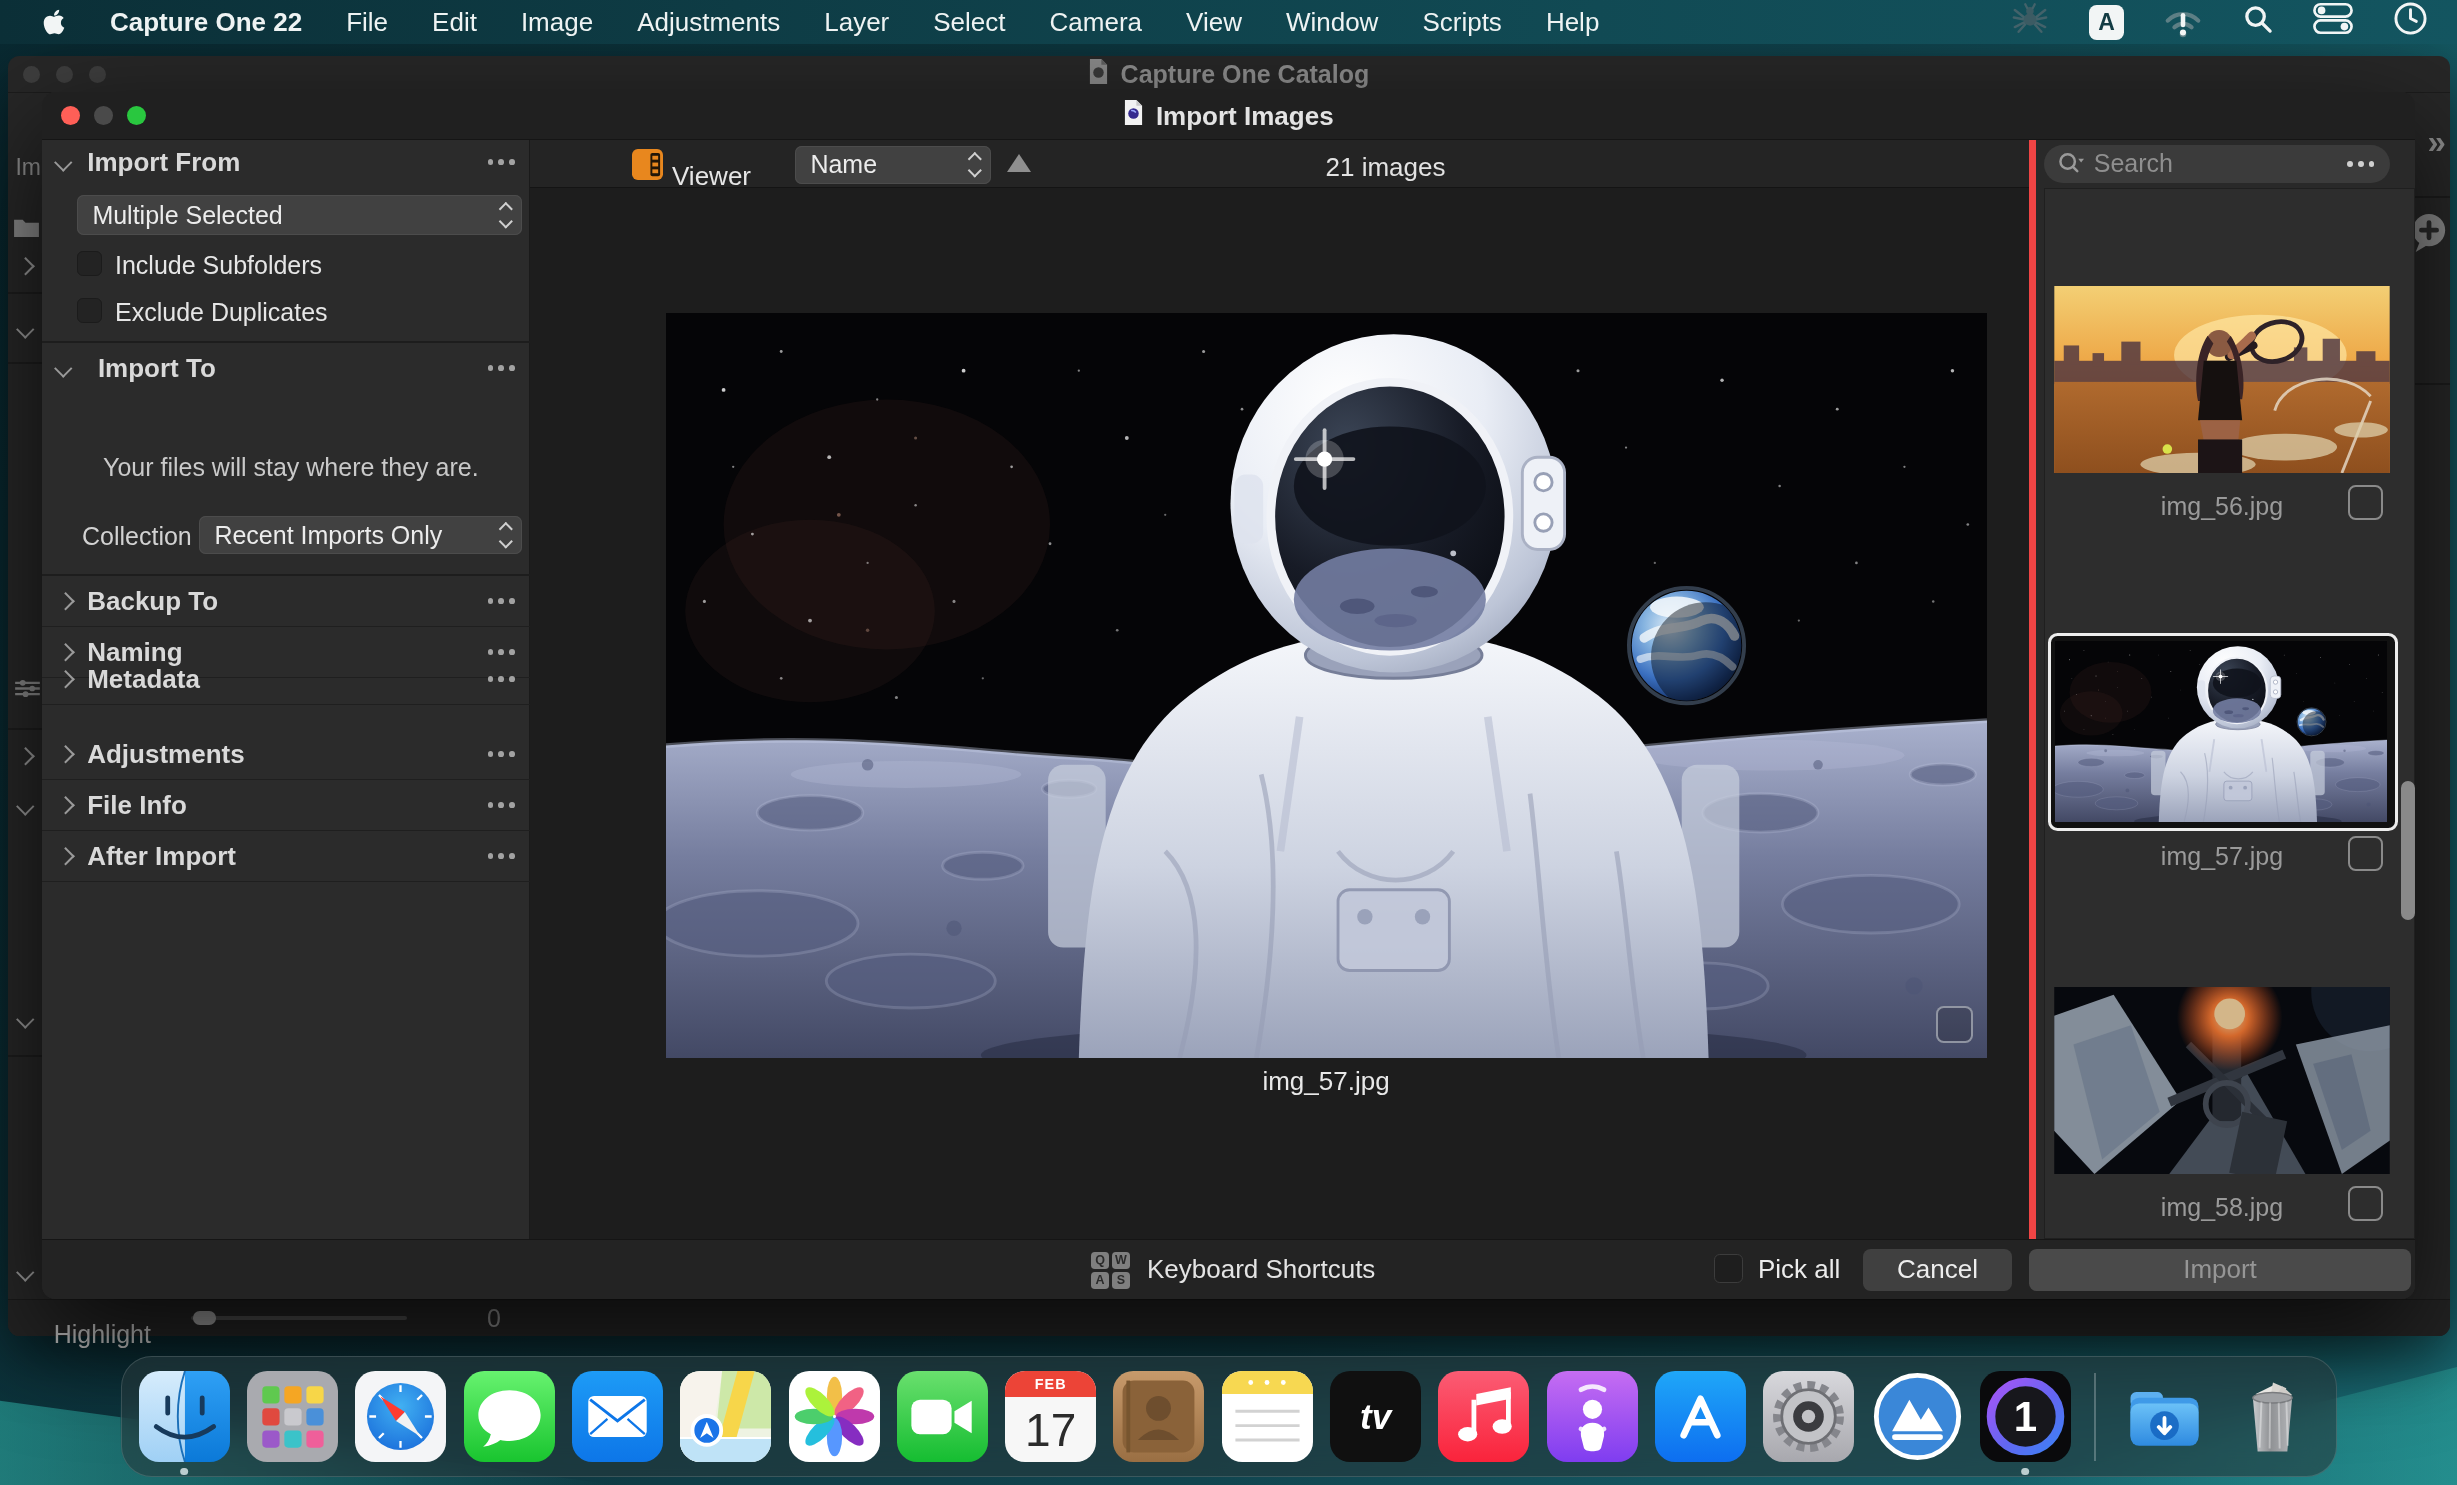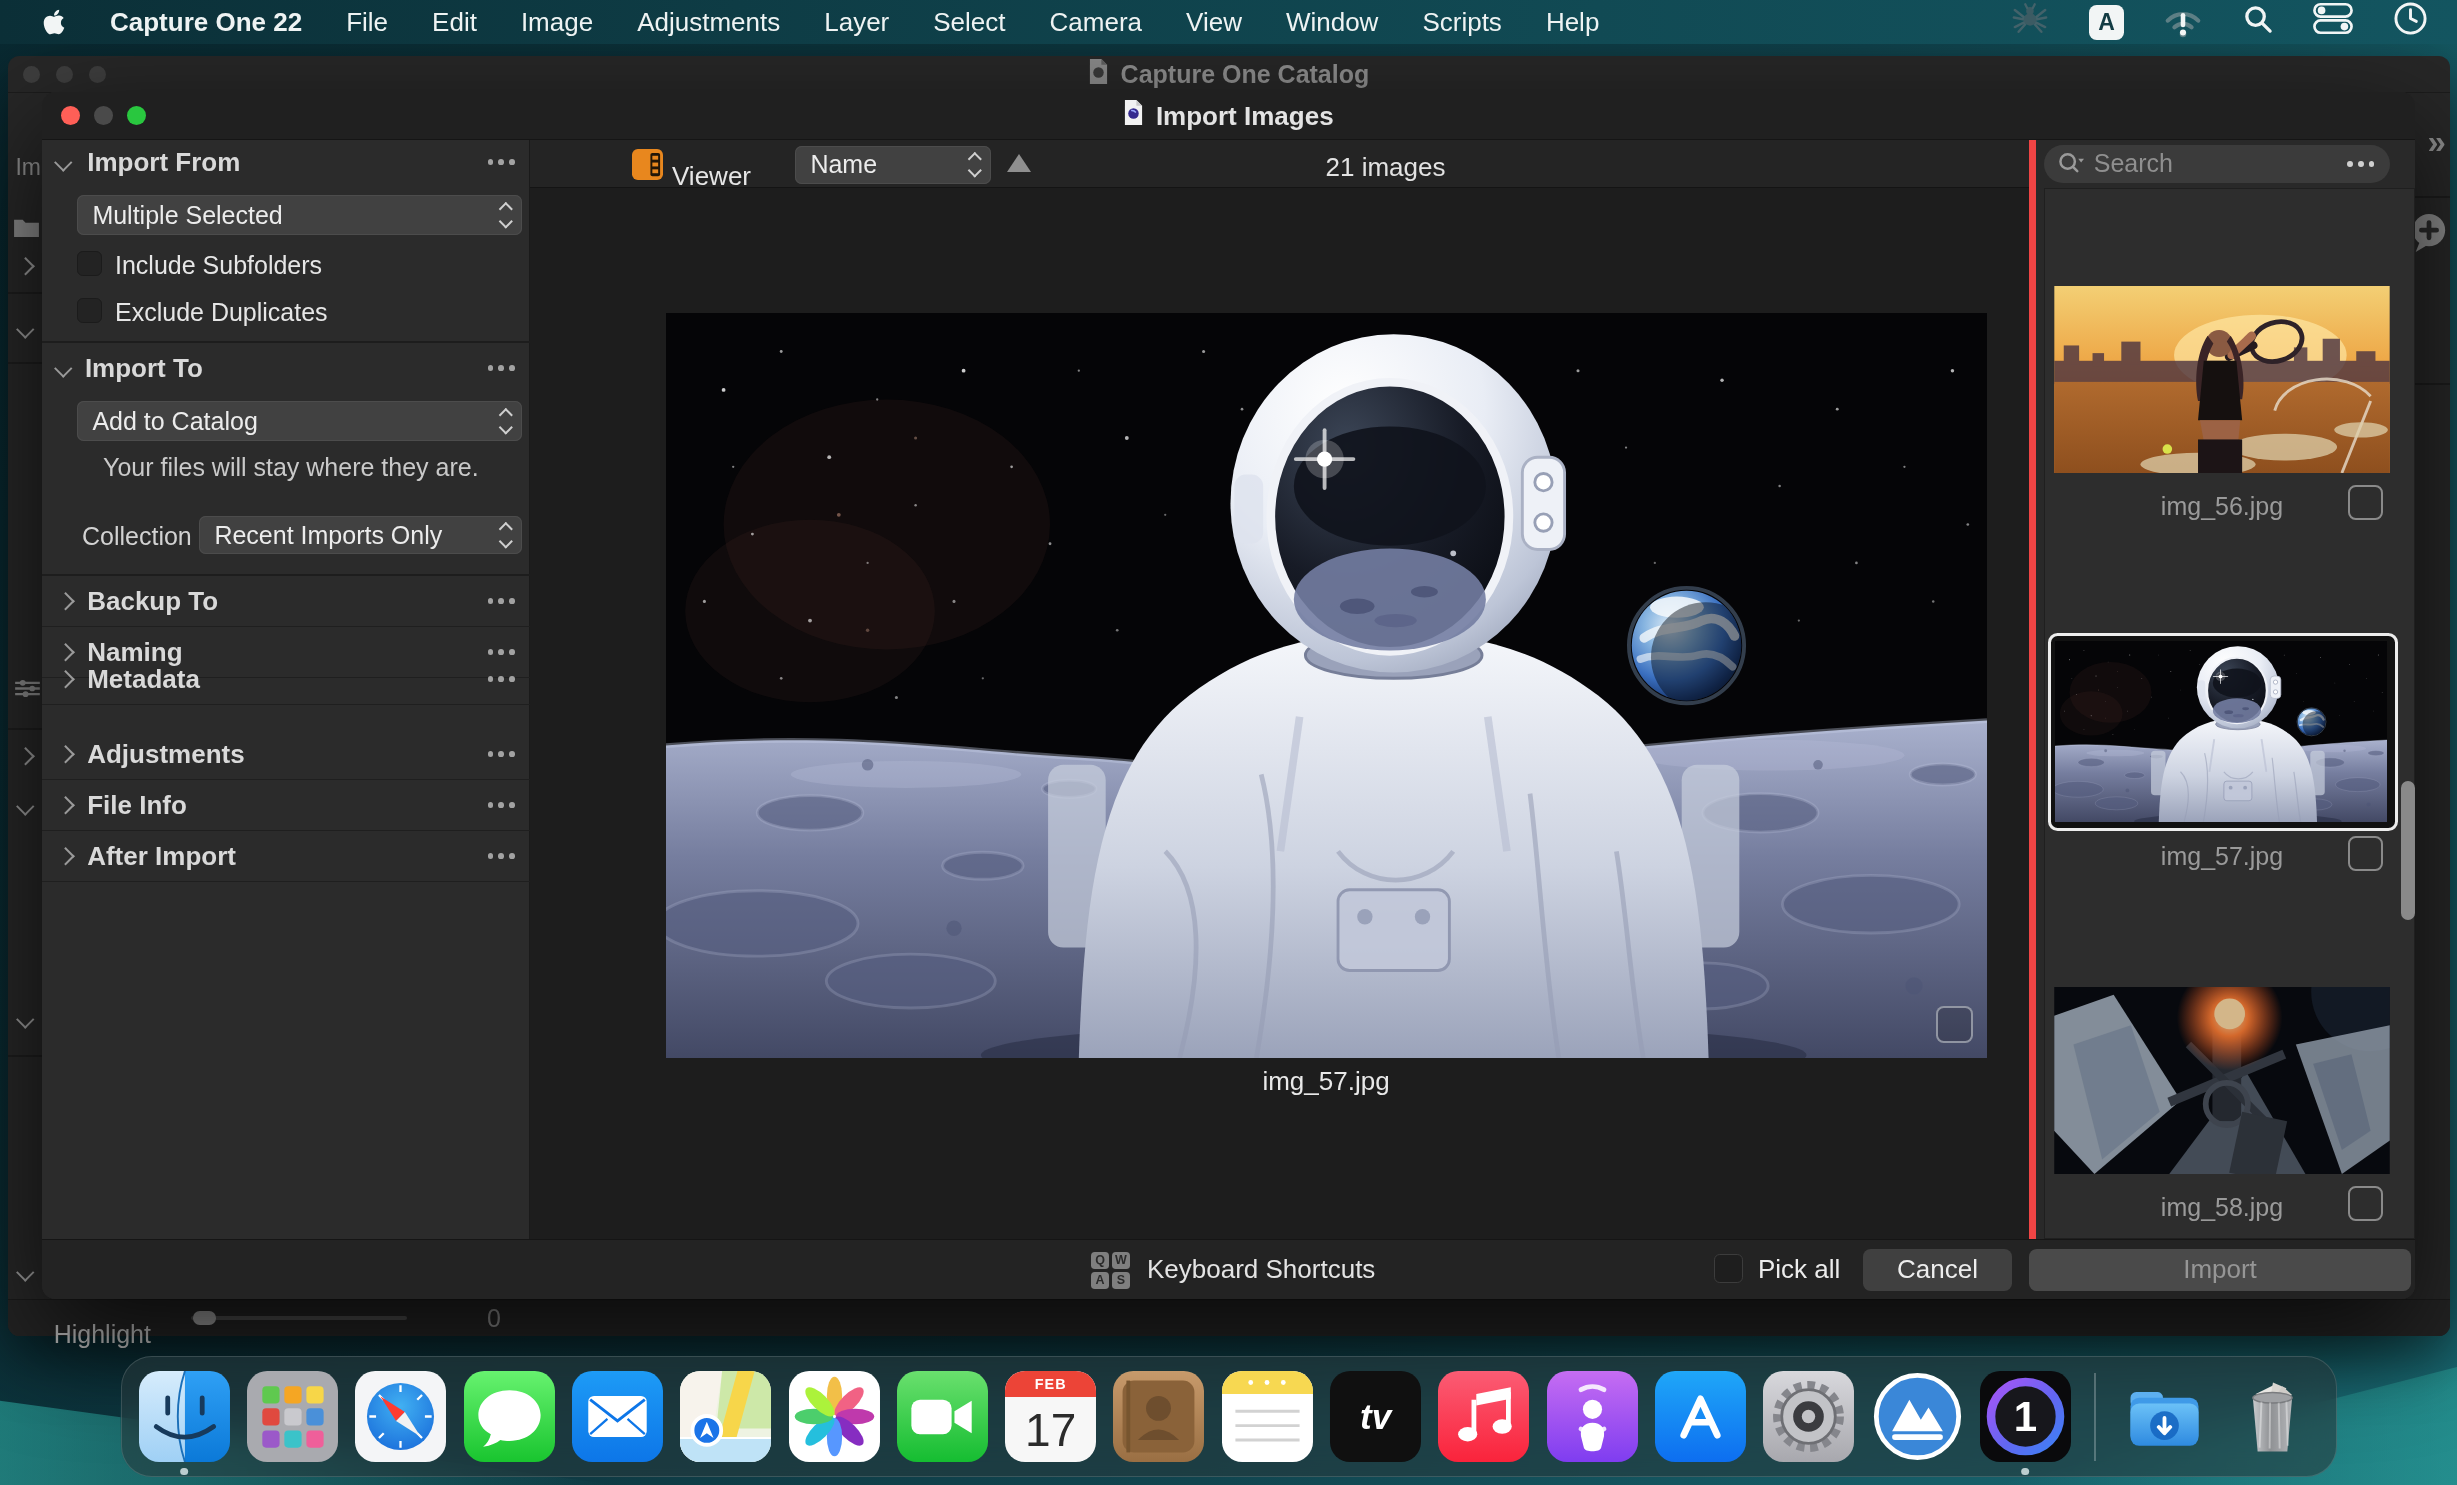--- a/index.html
+++ b/index.html
@@ -502,32 +502,25 @@
       </div>
       <span class="cb" style="left:35px;top:111px;width:25px;height:25px;"></span>
       <span class="cb-label" style="left:73px;top:111px;">Include Subfolders</span>
       <span class="cb" style="left:35px;top:158px;width:25px;height:25px;"></span>
       <span class="cb-label" style="left:73px;top:158px;">Exclude Duplicates</span>
 
       <div class="panel-divider" style="top:201px;"></div>
 
       <div class="sec-hdr" style="top:206px;">
         <span class="chev d" style="margin-left:15.4px;"></span>
-        <span style="margin-left:15px;">Import To</span>
+        <span style="margin-left:28px;">Import To</span>
         <span class="dots">
             <i></i>
             <i></i>
             <i></i>
-          </span>
-      </div>
-      <div class="dropdown" style="left:35px;top:261px;width:445px;height:40px;">
-        <span>Add to Catalog</span>
-        <span class="stepper">
-            <i class="up"></i>
-            <i class="dn"></i>
           </span>
       </div>
       <span class="abs" style="left:61px;top:313px;color:#c9c9c9;font-size:25px;">Your files will stay where they are.</span>
       <span class="abs" style="left:40px;top:382px;color:#d2d2d2;font-size:25px;">Collection</span>
       <div class="dropdown" style="left:157px;top:376px;width:323px;height:38px;">
         <span>Recent Imports Only</span>
         <span class="stepper">
             <i class="up"></i>
             <i class="dn"></i>
           </span>

